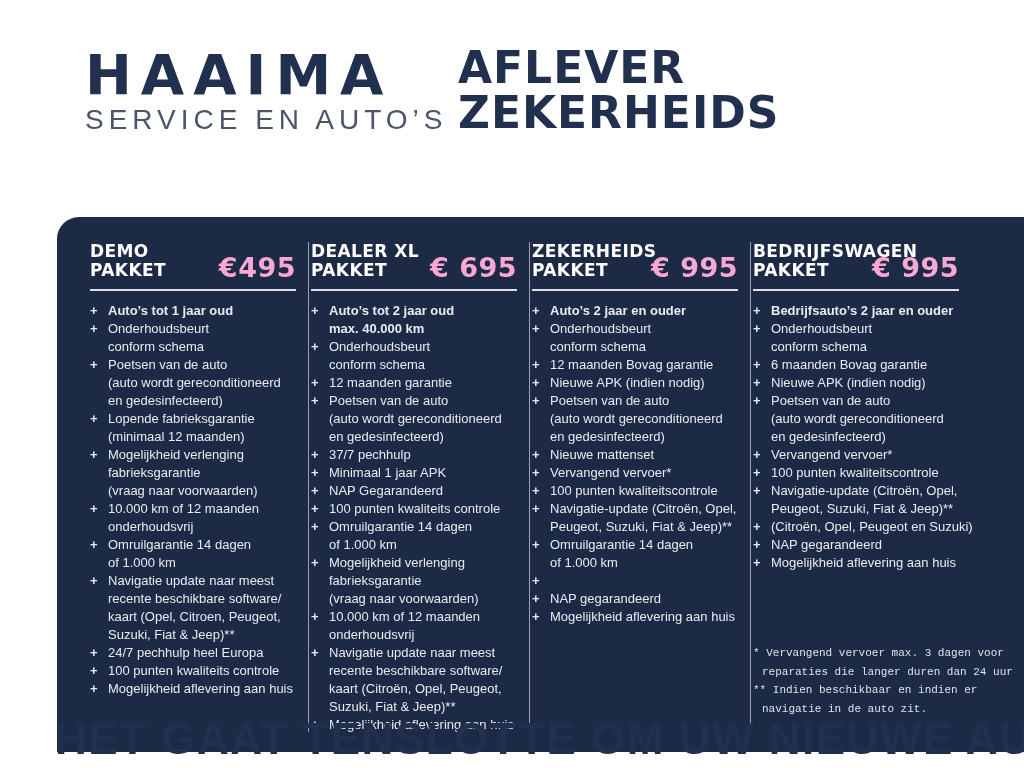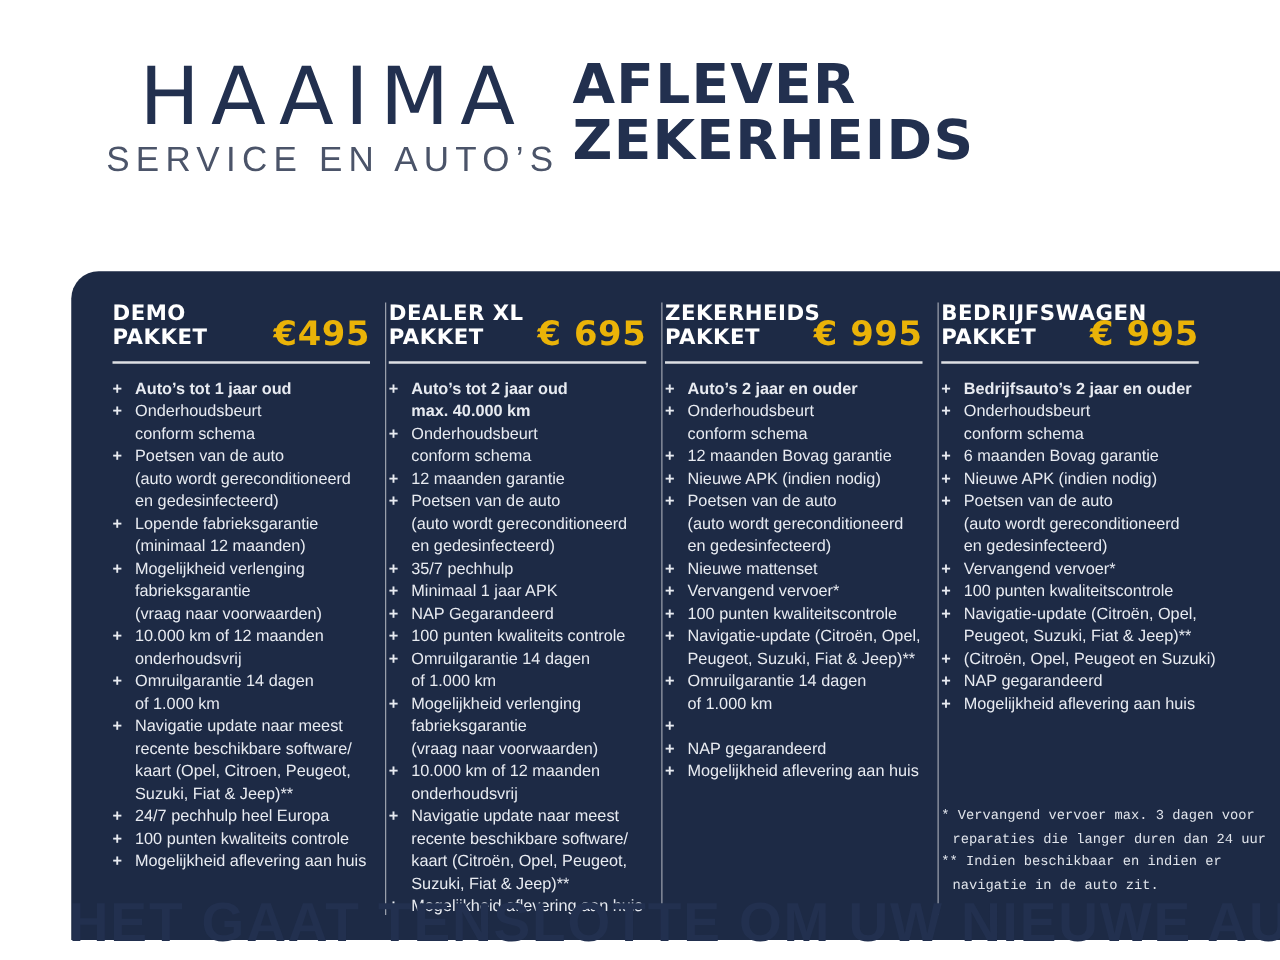--- a/index.html
+++ b/index.html
@@ -11,22 +11,22 @@
   *{margin:0;padding:0;box-sizing:border-box;}
   html,body{width:1024px;height:768px;}
   body{
     position:relative;
     background:#ffffff;
     overflow:hidden;
     font-family:"DejaVu Sans", sans-serif;
   }
   .header-logo{position:absolute;left:85px;top:46px;}
   .logo-name{
-    font-size:64px;font-weight:normal;letter-spacing:9px;
-    color:var(--brand);line-height:1.02;text-align:center;
+    font-size:56px;font-weight:bold;letter-spacing:9px;
+    color:var(--brand);line-height:1.02;
   }
   .logo-sub{
     font-family:"Liberation Sans", sans-serif;
     font-size:28px;letter-spacing:5px;color:var(--subtitle);
     margin-top:1px;
   }
   .header-title{
     position:absolute;left:458px;top:46px;
     font-size:44px;font-weight:bold;color:var(--brand);
     line-height:1.02;letter-spacing:1px;
@@ -44,21 +44,21 @@
     border-left:1px solid rgba(255,255,255,0.55);
     padding-left:2px;
   }
   .pkg-head{position:relative;height:38px;}
   .pkg-name{
     font-size:17px;font-weight:bold;color:#ffffff;
     line-height:19px;letter-spacing:0.4px;
   }
   .pkg-price{
     position:absolute;right:0;bottom:-3px;
-    font-size:27px;font-weight:bold;color:#eab308;letter-spacing:0.5px;text-align:center;
+    font-size:27px;font-weight:bold;color:#f9a8d4;letter-spacing:0.5px;text-align:center;
   }
   .pkg-rule{height:2px;background:rgba(255,255,255,0.85);margin-top:9px;margin-bottom:11px;}
   .pkg-items{font-family:"Liberation Sans", sans-serif;}
   .item{display:flex;font-size:13px;line-height:18px;color:var(--item-text);}
   .item .plus{width:18px;flex:0 0 18px;font-weight:bold;}
   .item.bold{font-weight:bold;}
   .item-text div{white-space:nowrap;}
   .footnotes{
     margin-top:72px;
     font-family:Liberation Mono, monospace;
@@ -213,21 +213,21 @@
             <span class="plus">+</span>
             <span class="item-text">
               <div>Poetsen van de auto</div>
               <div>(auto wordt gereconditioneerd</div>
               <div>en gedesinfecteerd)</div>
             </span>
           </div>
           <div class="item">
             <span class="plus">+</span>
             <span class="item-text">
-              <div>35/7 pechhulp</div>
+              <div>37/7 pechhulp</div>
             </span>
           </div>
           <div class="item">
             <span class="plus">+</span>
             <span class="item-text">
               <div>Minimaal 1 jaar APK</div>
             </span>
           </div>
           <div class="item">
             <span class="plus">+</span>

